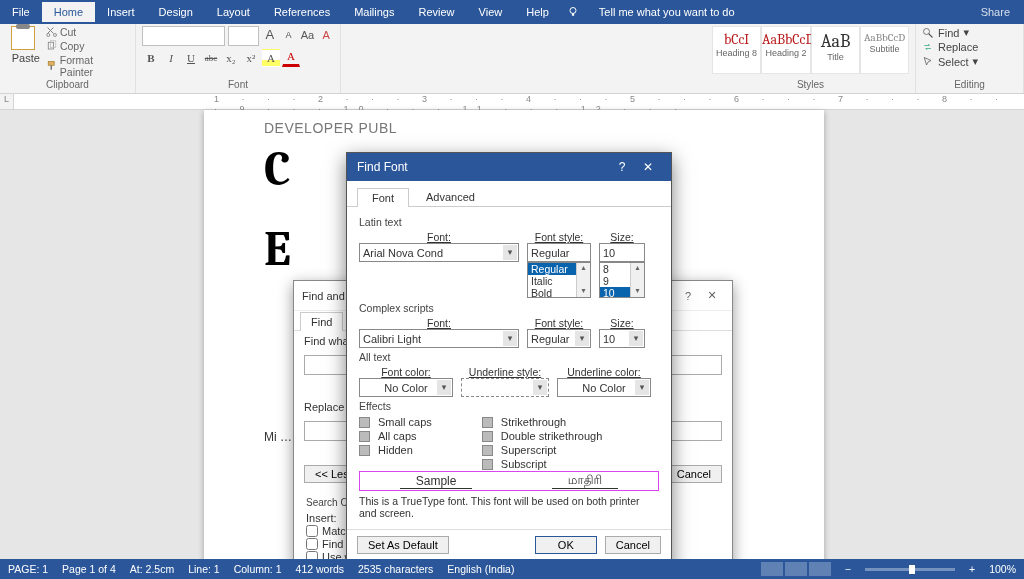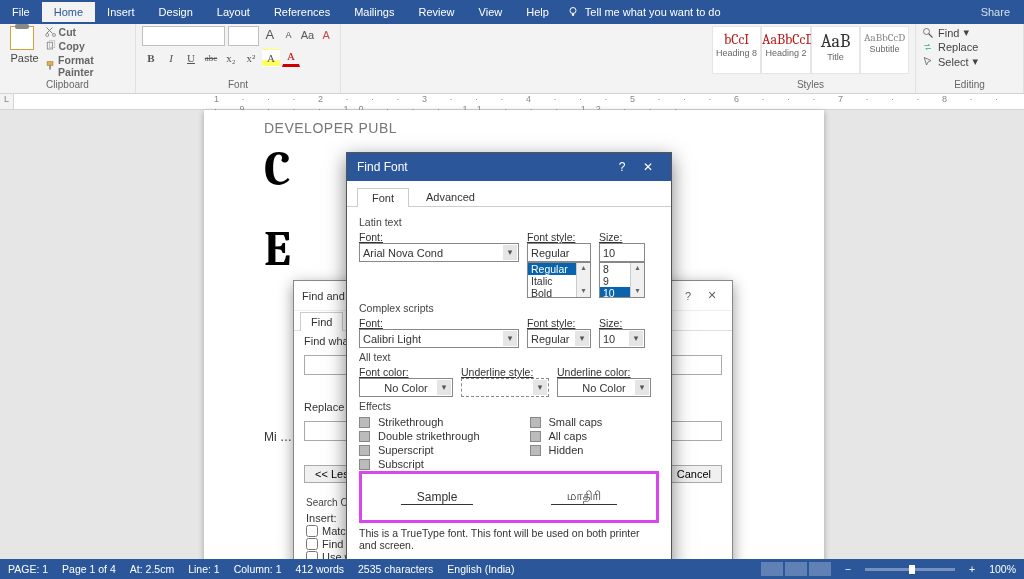--- a/index.html
+++ b/index.html
@@ -3,35 +3,35 @@
 <meta charset="utf-8">
 <style>
 * { box-sizing: border-box; margin: 0; padding: 0; font-family: "Segoe UI", Arial, sans-serif; }
 body { width: 1024px; height: 579px; background: #f3f3f3; overflow: hidden; position: relative; font-size: 11px; }
 
 
 .ribbon-tabs { height: 24px; background: #2b579a; display: flex; align-items: center; color: #fff; }
 .ribbon-tabs .tab { padding: 4px 12px; cursor: pointer; font-size: 11px; }
 .ribbon-tabs .tab.active { background: #f3f3f3; color: #2b579a; }
 .ribbon-tabs .spacer { flex: 1; }
-.ribbon-tabs .tellme { display: flex; align-items: center; gap: 6px; margin-left: 6px; }
+.ribbon-tabs .tellme { display: flex; align-items: center; gap: 20px; margin-left: 6px; }
 .ribbon-tabs .share { margin-right: 14px; opacity: .8; font-size: 11px; }
 
 
 .ribbon { height: 70px; background: #f3f3f3; border-bottom: 1px solid #d4d4d4; display: flex; }
 .group { border-right: 1px solid #e1e1e1; padding: 2px 6px 0 6px; display: flex; flex-direction: column; }
 .group-top { flex: 1; display: flex; }
 .group-label { text-align: center; font-size: 10px; color: #666; height: 14px; }
 
 .clipboard-group { width: 136px; }
 .paste-btn { width: 34px; text-align: right; }
 .paste-icon { width: 24px; height: 24px; background: #fff; border: 1px solid #d0a040; margin: 0 auto 2px; position: relative; }
 .paste-icon::before { content:''; position:absolute; top:-3px; left:4px; width:14px; height:5px; background:#888; border-radius:2px; }
 .paste-label { font-size: 11px; color:#444; }
-.clip-side { display:flex; flex-direction:column; gap:2px; margin-left:6px; font-size:10.5px; color:#666;font-weight:bold; }
+.clip-side { display:flex; flex-direction:column; gap:2px; margin-left:6px; font-size:10.5px; color:#666; }
 .clip-side span { display:flex; align-items:center; gap:2px; }
 
 .font-group { width: 205px; }
 .font-row1 { display:flex; gap:3px; margin-bottom:3px; }
 .font-name-box { width:96px; height:20px; border:1px solid #c0c0c0; background:#fff; }
 .font-size-box { width:36px; height:20px; border:1px solid #c0c0c0; background:#fff; }
 .sq { width:18px; height:18px; border:1px solid transparent; text-align:center; line-height:16px; font-size:11px; color:#555; }
 .font-row2 { display:flex; gap:2px; }
 .font-row2 .sq { font-family: "Times New Roman", serif; }
 
@@ -80,32 +80,32 @@
 .ff-title { height:28px; background:#2b579a; color:#fff; display:flex; align-items:center; padding:0 10px; font-size:12px; }
 .ff-title .spacer { flex:1; }
 .ff-title .winbtn { width:26px; text-align:center; color:#fff; cursor:pointer; }
 .ff-tabs { display:flex; border-bottom:1px solid #ccc; padding:6px 10px 0 10px; gap:2px; }
 .ff-tabs span { padding:3px 14px; border:1px solid transparent; border-bottom:none; font-size:11px; }
 .ff-tabs span.active { border-color:#ccc; background:#fff; position:relative; top:1px; }
 .ff-body { padding:6px 12px; }
 .section-label { font-size:10.5px; color:#444; margin:3px 0; }
 .font-row { display:flex; gap:8px; }
 .font-col { display:flex; flex-direction:column; }
-.font-col label { font-size:10.5px; text-decoration:underline; }
+.font-col label { font-size:10.5px; text-decoration:underline;text-align:center; }
 .combo { height:19px; border:1px solid #888; background:#fff; display:flex; align-items:center; padding:0 3px; font-size:11px; position:relative; }
 .combo .arrow { position:absolute; right:1px; top:1px; width:14px; height:15px; background:#e5e5e5; text-align:center; font-size:9px; line-height:15px; color:#555; }
 .listbox { border:1px solid #888; background:#fff; font-size:10.5px; height:36px; overflow:hidden; position:relative; }
 .listbox .item { padding:0 3px; }
 .listbox .item.sel { background:#0a64ad; color:#fff; }
 .listbox .scroll { position:absolute; right:0; top:0; width:14px; height:100%; background:#f0f0f0; border-left:1px solid #ccc;}
 .listbox .scroll .ar { height:11px; text-align:center; font-size:8px; color:#666; }
 .eff-grid { display:flex; gap:50px; }
 .eff-col { display:flex; flex-direction:column; }
 .tri { width:11px; height:11px; border:1px solid #888; background:#bbb; display:inline-block; margin-right:4px; }
-.preview-box { border:3px solid #d946ef; height:52px; display:flex; align-items:center; justify-content:space-around; font-family:'Arial Narrow',sans-serif; font-size:12px; }
+.preview-box { border:1px solid #d946ef; height:20px; display:flex; align-items:center; justify-content:space-around; font-family:'Arial Narrow',sans-serif; font-size:12px; }
 .preview-box .sample-line { border-bottom:1px solid #333; padding:0 16px; }
 .ff-desc { font-size:10.5px; color:#333; margin:4px 0; }
 .ff-footer { border-top:1px solid #ddd; padding:6px 10px; display:flex; gap:8px; }
 
 
 .statusbar { position:absolute; left:0; bottom:0; width:100%; height:20px; background:#2b579a; color:#fff; display:flex; align-items:center; font-size:10.5px; padding:0 8px; gap:14px; }
 .statusbar .spacer { flex:1; }
 .statusbar .viewbtns { display:flex; gap:2px; }
 .statusbar .viewbtns span { width:22px; height:14px; background:rgba(255,255,255,.25); }
 .zoom-slider { width:90px; height:3px; background:rgba(255,255,255,.35); position:relative; }
@@ -418,47 +418,47 @@
               <span class="arrow">▾</span>
             </div>
         </div>
       </div>
 
       <div class="section-label">Effects</div>
       <div class="eff-grid">
         <div class="eff-col">
           <label class="cb">
               <span class="tri"></span>
+              <span>Small caps</span>
+            </label>
+          <label class="cb">
+              <span class="tri"></span>
+              <span>All caps</span>
+            </label>
+          <label class="cb">
+              <span class="tri"></span>
+              <span>Hidden</span>
+            </label>
+        </div>
+        <div class="eff-col">
+          <label class="cb">
+              <span class="tri"></span>
               <span>Strikethrough</span>
             </label>
           <label class="cb">
               <span class="tri"></span>
               <span>Double strikethrough</span>
             </label>
           <label class="cb">
               <span class="tri"></span>
               <span>Superscript</span>
             </label>
           <label class="cb">
               <span class="tri"></span>
               <span>Subscript</span>
-            </label>
-        </div>
-        <div class="eff-col">
-          <label class="cb">
-              <span class="tri"></span>
-              <span>Small caps</span>
-            </label>
-          <label class="cb">
-              <span class="tri"></span>
-              <span>All caps</span>
-            </label>
-          <label class="cb">
-              <span class="tri"></span>
-              <span>Hidden</span>
             </label>
         </div>
       </div>
 
       <div class="preview-box">
         <span class="sample-line">Sample</span>
         <span class="sample-line">மாதிரி</span>
       </div>
       <div class="ff-desc">This is a TrueType font. This font will be used on both printer and screen.</div>
     </div>

